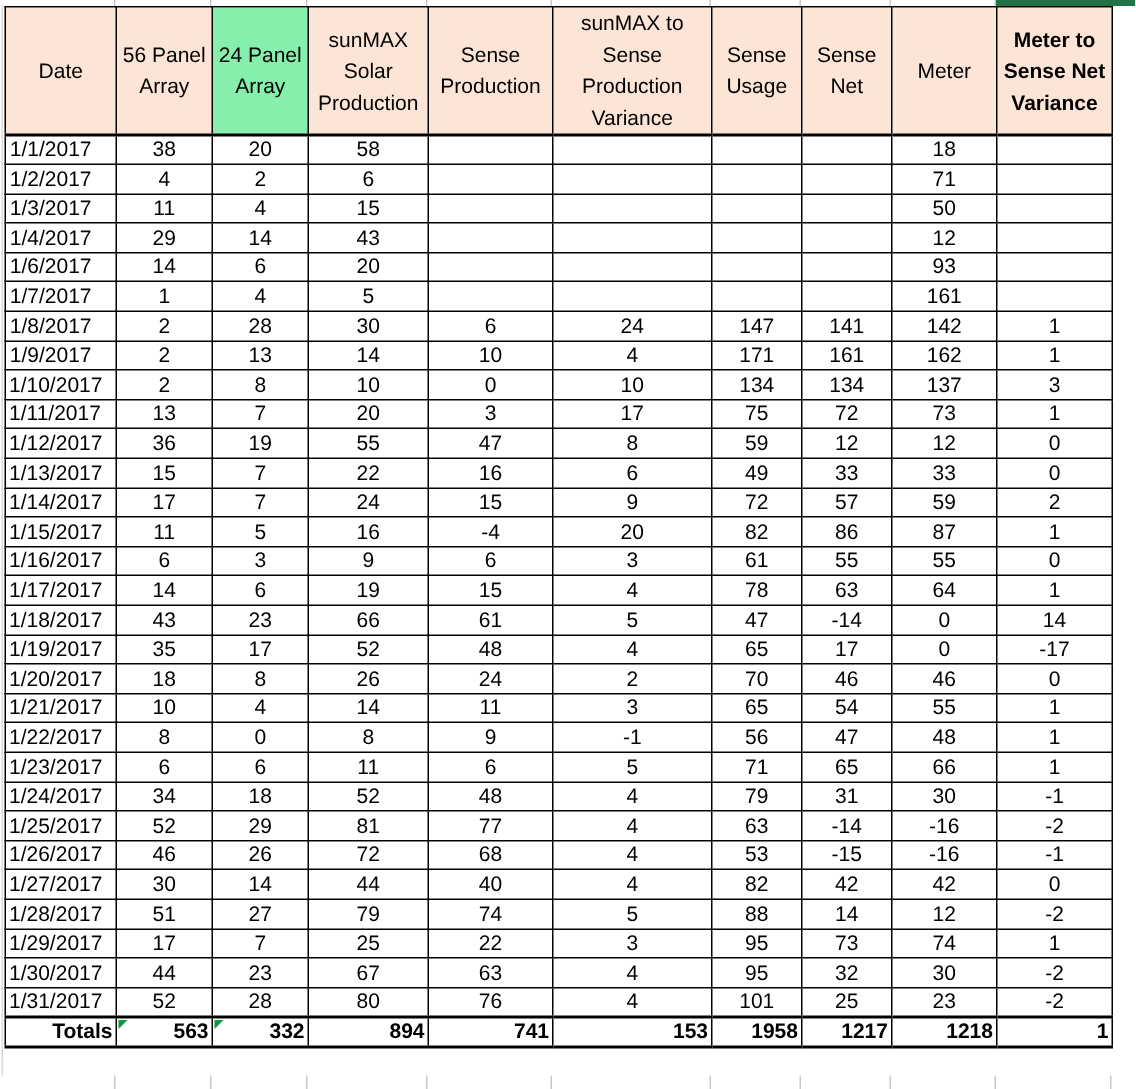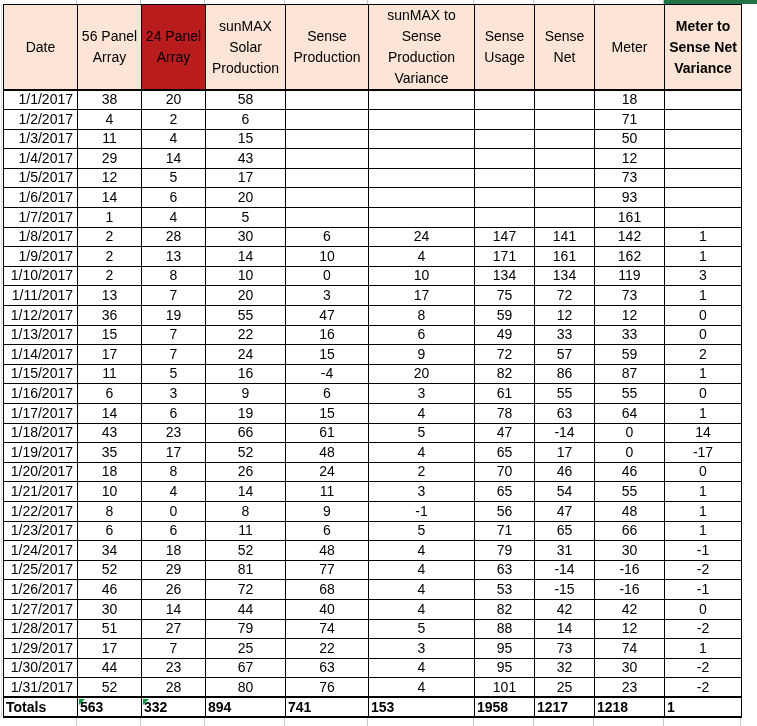--- a/index.html
+++ b/index.html
@@ -72,26 +72,26 @@
     border-bottom-width: 2px;
   }
   tbody tr { height: 19.6px; }
   tbody td {
     text-align: center;
     vertical-align: middle;
     line-height: 1.1;
   }
   tbody td.date-cell {
     text-align: right;
-    padding-right: 4px;
+    padding-right: 16px;
   }
   tr.totals-row { height: 20px; }
   tr.totals-row td {
     font-weight: bold;
-    text-align: left;
+    text-align: right;
     border-top-width: 2px;
     border-bottom-width: 2px;
     position: relative;
   }
   .err-triangle {
     position: absolute;
     top: 1px;
     left: 1px;
     width: 0;
     height: 0;
@@ -139,21 +139,21 @@
         <col style="width: 106px;">
         <col style="width: 60px;">
         <col style="width: 60px;">
         <col style="width: 70px;">
         <col style="width: 77px;">
       </colgroup>
     <thead>
         <tr>
           <th style="background: rgb(252, 228, 214);">Date</th>
           <th style="background: rgb(252, 228, 214);">56 Panel Array</th>
-          <th style="background: #b91c1c;">24 Panel Array</th>
+          <th style="background: #86efac;">24 Panel Array</th>
           <th style="background: rgb(252, 228, 214);">sunMAX Solar Production</th>
           <th style="background: rgb(252, 228, 214); margin-left: 32px;">Sense Production</th>
           <th style="background: rgb(252, 228, 214);">sunMAX to Sense Production Variance</th>
           <th style="background: rgb(252, 228, 214);">Sense Usage</th>
           <th style="background: rgb(252, 228, 214);">Sense Net</th>
           <th style="background: rgb(252, 228, 214);">Meter</th>
           <th style="background: rgb(252, 228, 214); font-weight: bold;">Meter to Sense Net Variance</th>
         </tr>
       </thead>
     <tbody>
@@ -199,32 +199,20 @@
           <td>14</td>
           <td>43</td>
           <td></td>
           <td></td>
           <td></td>
           <td></td>
           <td>12</td>
           <td></td>
         </tr>
         <tr>
-          <td class="date-cell">1/5/2017</td>
-          <td>12</td>
-          <td>5</td>
-          <td>17</td>
-          <td></td>
-          <td></td>
-          <td></td>
-          <td></td>
-          <td>73</td>
-          <td></td>
-        </tr>
-        <tr>
           <td class="date-cell">1/6/2017</td>
           <td>14</td>
           <td>6</td>
           <td>20</td>
           <td></td>
           <td></td>
           <td></td>
           <td></td>
           <td>93</td>
           <td></td>
@@ -267,21 +255,21 @@
         </tr>
         <tr>
           <td class="date-cell">1/10/2017</td>
           <td>2</td>
           <td>8</td>
           <td>10</td>
           <td>0</td>
           <td>10</td>
           <td>134</td>
           <td>134</td>
-          <td>119</td>
+          <td>137</td>
           <td>3</td>
         </tr>
         <tr>
           <td class="date-cell">1/11/2017</td>
           <td>13</td>
           <td>7</td>
           <td>20</td>
           <td>3</td>
           <td>17</td>
           <td>75</td>

